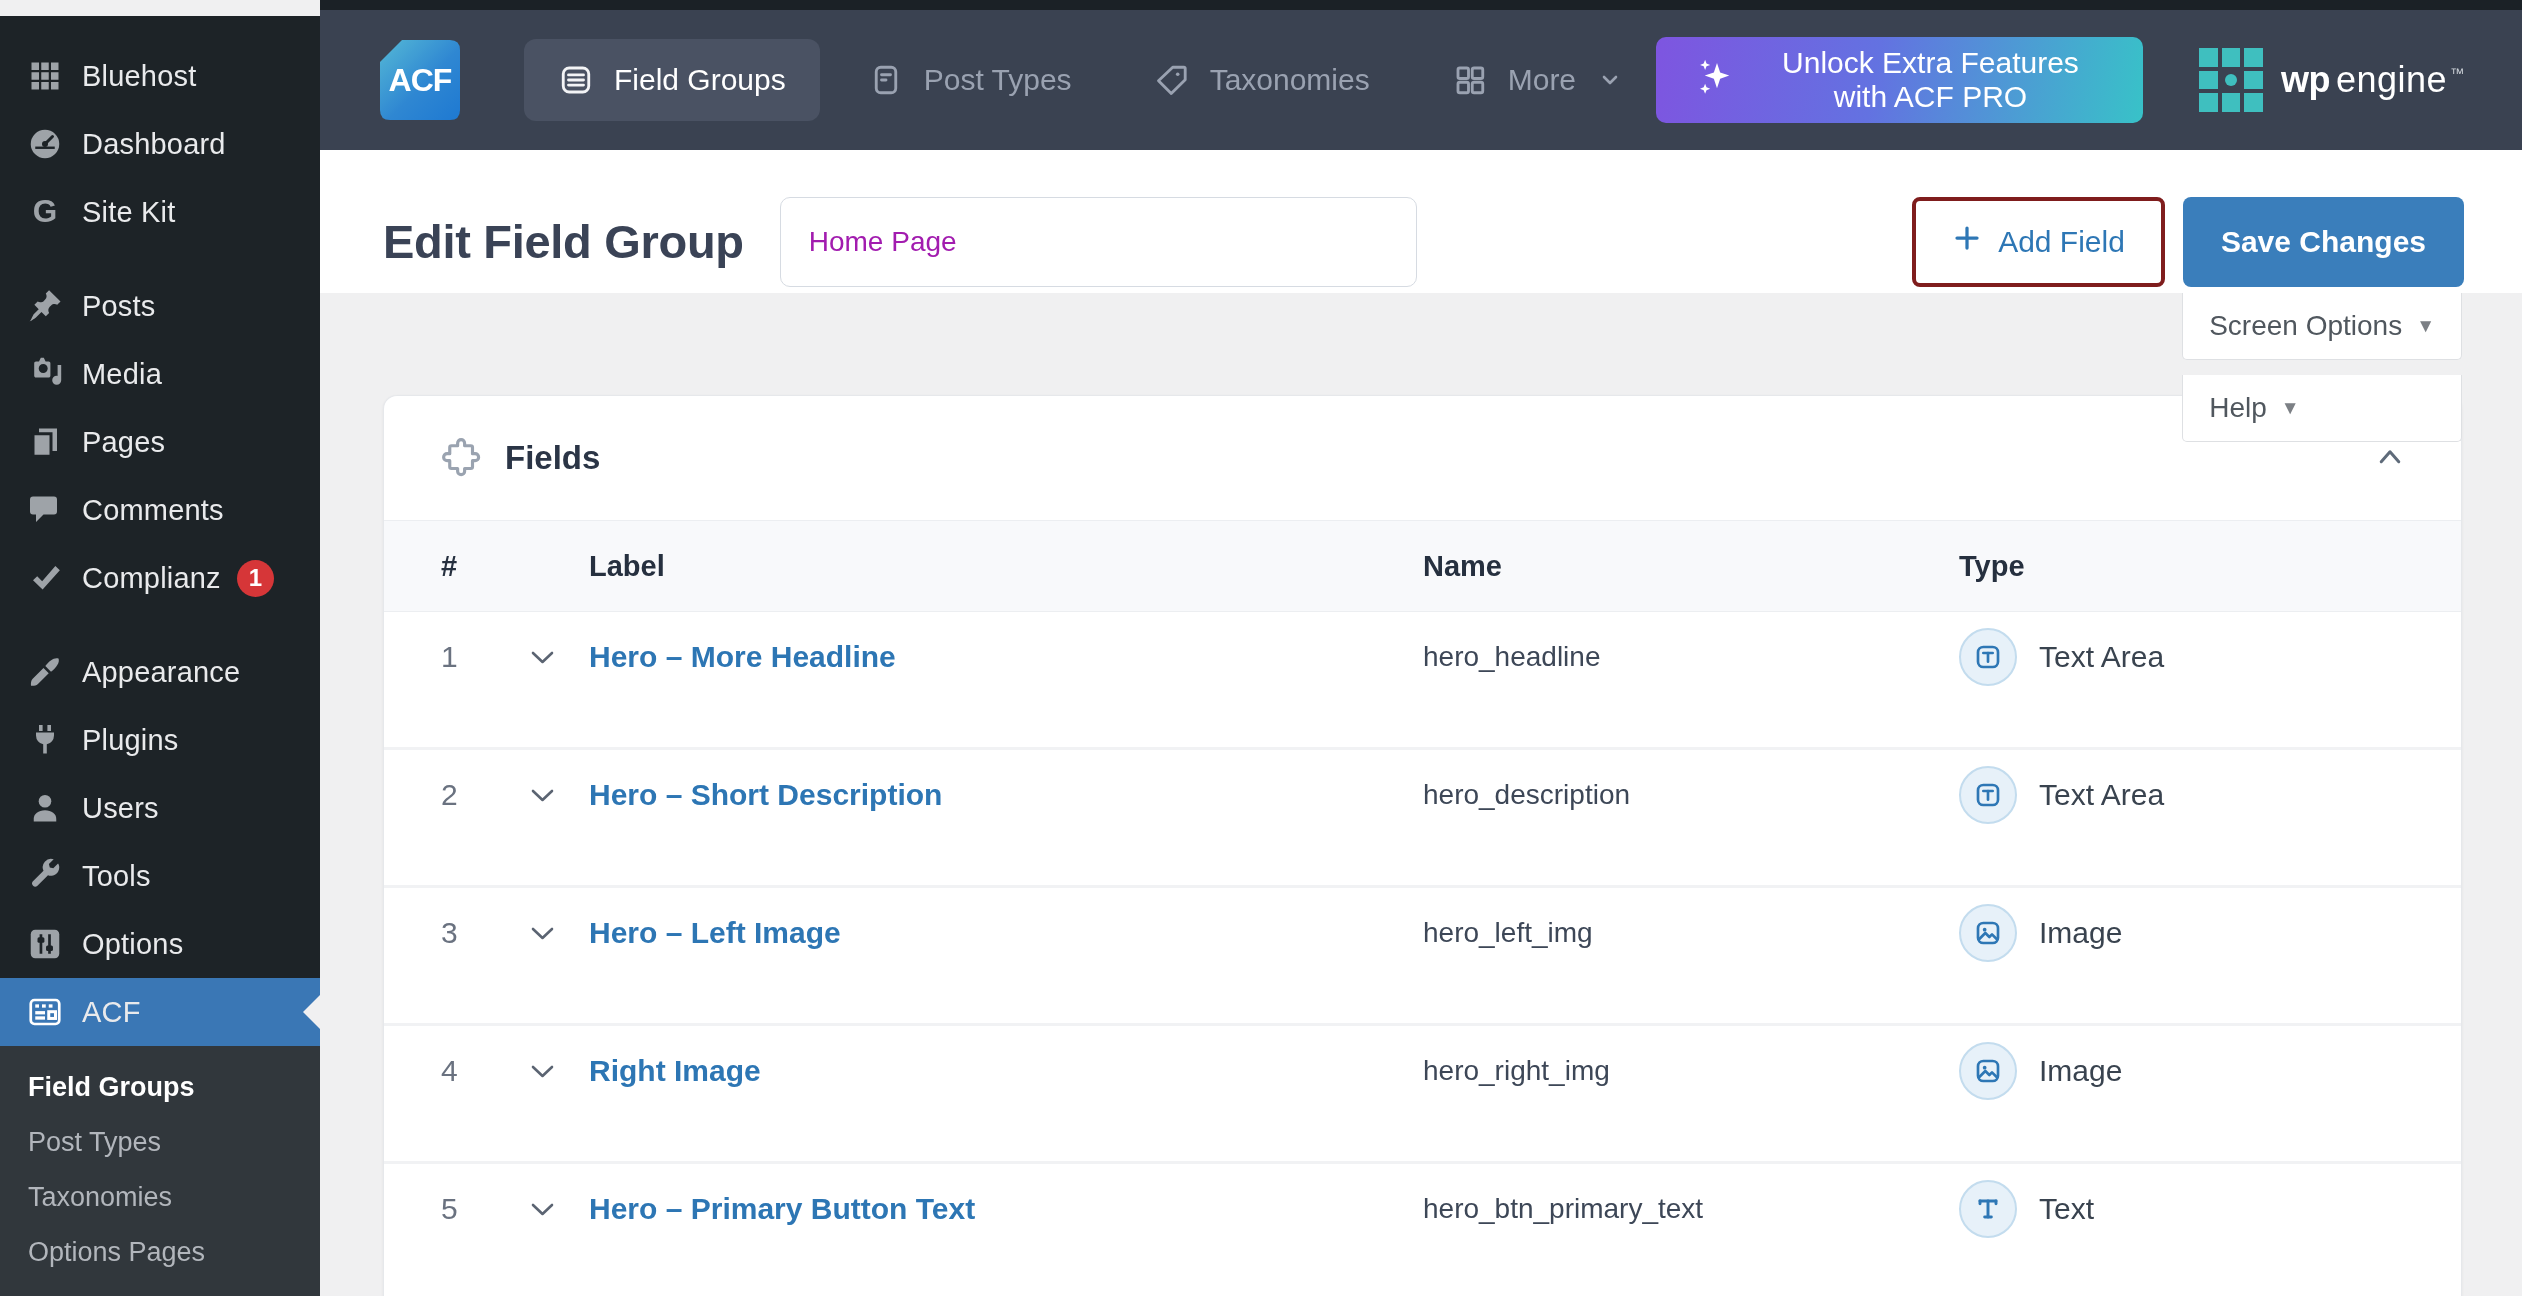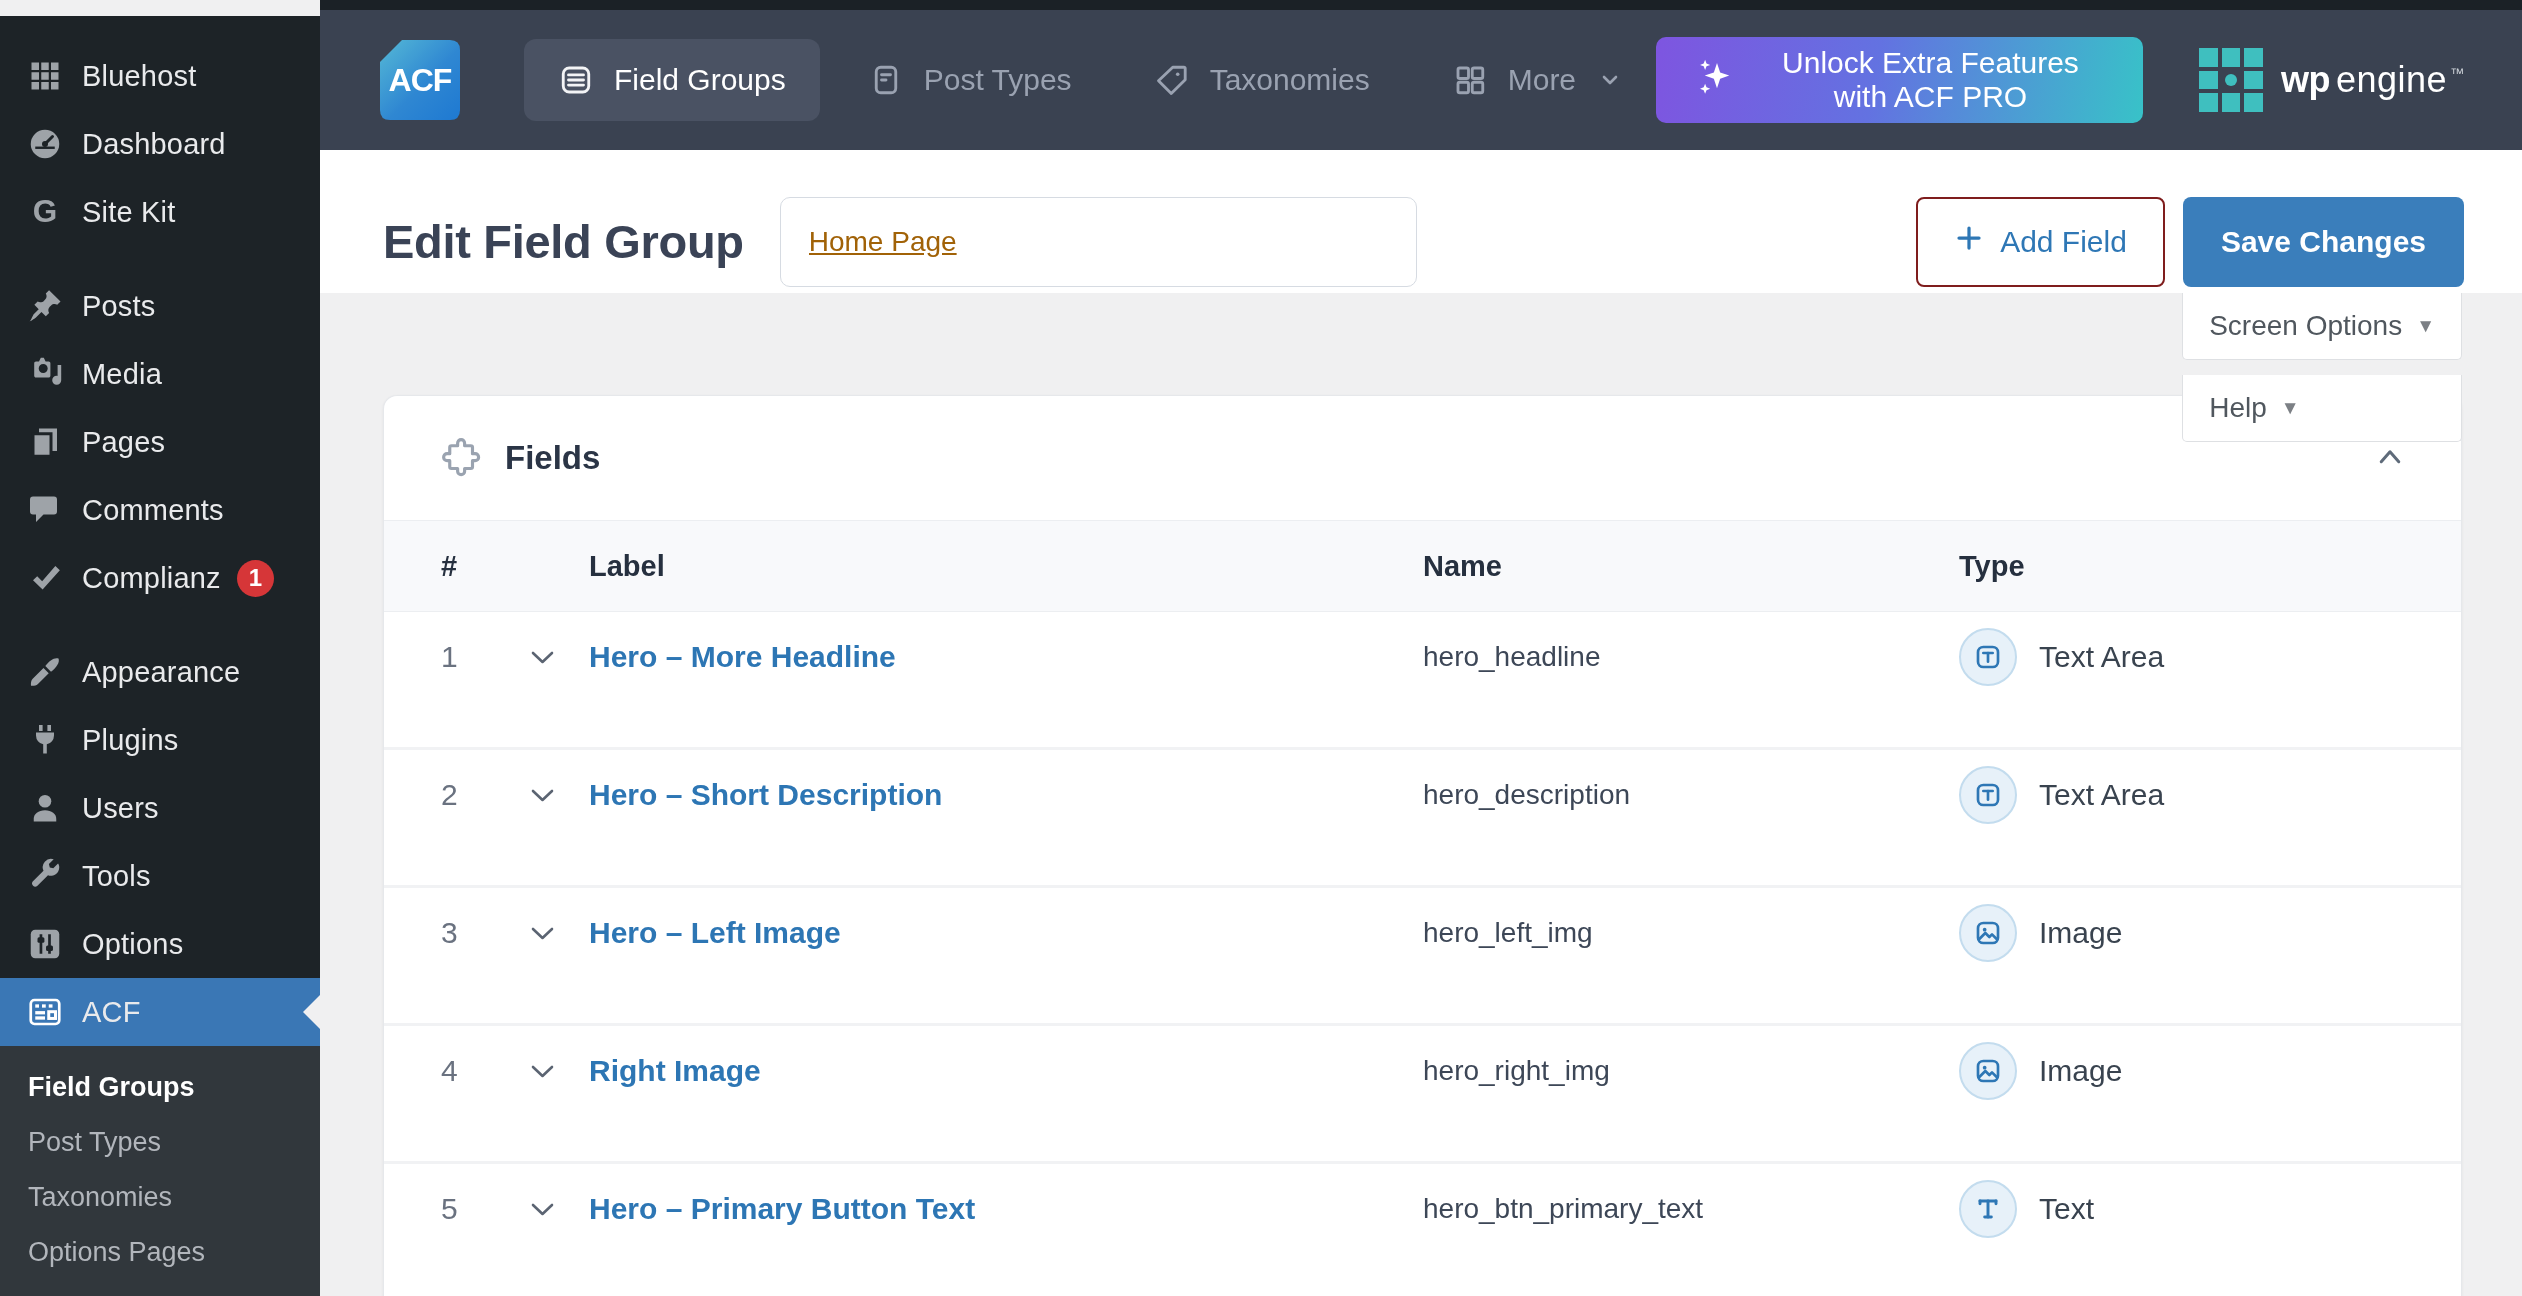--- a/index.html
+++ b/index.html
@@ -52,23 +52,23 @@
   .wpe-mark span.dot::after { content:""; position:absolute; inset:3px; border-radius:50%; background:#3fbfbf; }
   .wpe-text { color:#fff; font-size:36px; display:flex; align-items:baseline; }
   .wpe-text .wp { font-weight:800; letter-spacing:-.5px; }
   .wpe-text .eng { font-weight:300; margin-left:6px; letter-spacing:.5px; }
   .wpe-text .tm { font-size:14px; margin-left:3px; transform:translateY(-14px); color:#cfd4da; }
 
   
   .page-header { height:183px; background:#ffffff; display:flex; align-items:center; padding:0 58px 0 63px; }
   .page-title { font-size:47px; font-weight:600; color:#3a4356; letter-spacing:-.3px; white-space:nowrap; }
   .title-input { margin-left:36px; width:637px; height:90px; border:1.5px solid #d6dbe2; border-radius:10px;
-    font-size:28px; color:#a16207; padding:0 28px; font-family:inherit; outline:none; background:#fff;text-decoration:underline; }
+    font-size:28px; color:#a21caf; padding:0 28px; font-family:inherit; outline:none; background:#fff; }
   .header-actions { margin-left:auto; display:flex; align-items:center; gap:18px; }
-  .btn-add { height:90px; padding:0 36px; background:#fff; border:2px solid #7f1d1d; border-radius:8px; color:#2e77b5;
+  .btn-add { height:90px; padding:0 36px; background:#fff; border:4px solid #7f1d1d; border-radius:8px; color:#2e77b5;
     font-size:30px; font-weight:500; font-family:inherit; cursor:pointer; display:flex; align-items:center; gap:16px; }
   .btn-add svg { width:30px; height:30px; }
   .btn-save { height:90px; padding:0 38px; background:#3a7ebb; border:none; border-radius:8px; color:#fff;
     font-size:30px; font-weight:600; font-family:inherit; cursor:pointer; }
 
   
   .screen-tabs { position:absolute; top:293px; right:60px; display:flex; gap:15px; z-index:5;flex-direction:column; }
   .stab { height:67px; background:#fff; border:1px solid #dee0e3; border-top:none; border-radius:0 0 5px 5px;
     display:flex; align-items:center; gap:14px; padding:0 26px; font-size:28px; color:#50575e; cursor:pointer; }
   .stab .tri { font-size:19px; color:#7c8085; }

